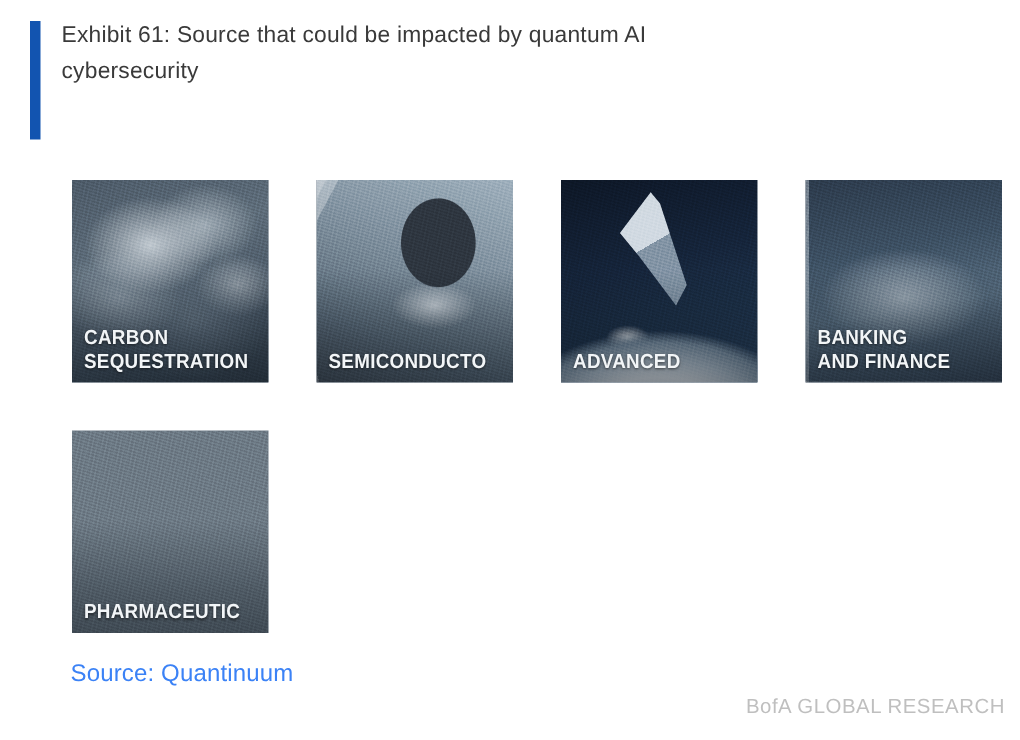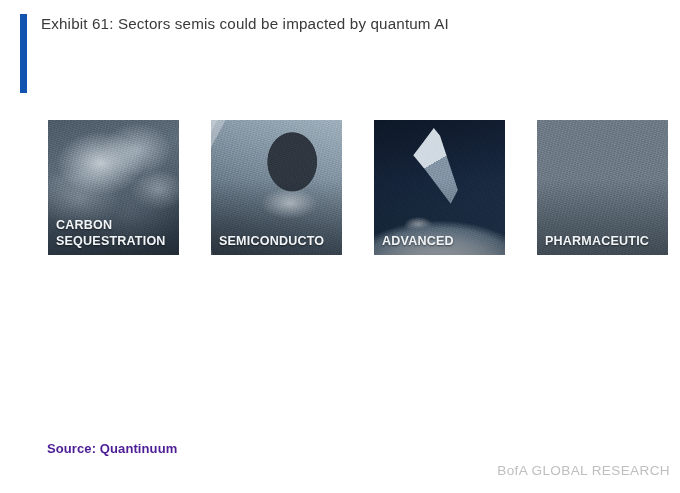--- a/index.html
+++ b/index.html
@@ -191,42 +191,42 @@
     top: 21%;
     width: 21px;
     height: 26px;
   }
 
   
   #source-note {
     position: absolute;
     left: 47px;
     top: 441px;
-    font-size: 13px;
-    color: #4c1d95;
+    font-size: 16px;
+    color: #3b82f6;
     letter-spacing: .1px;
-    font-weight: bold;
   }
   #research-attribution {
     position: absolute;
     right: 10px;
     top: 463px;
     font-size: 13.6px;
     color: #bfbfbf;
     letter-spacing: .35px;
     text-align: right;
   }
 </style>
 </head>
 <body>
 
 <div id="exhibit-header">
   <div id="accent-bar"></div>
   <div id="title-block">
-    <span class="title-line">Exhibit 61: Sectors semis could be impacted by quantum AI</span>
+    <span class="title-line">Exhibit 61: Source that could be impacted by quantum AI</span>
+    <span class="title-line">cybersecurity</span>
   </div>
 </div>
 
 <div id="sector-grid">
 
   <div class="tile">
     <div class="photo art-smoke"></div>
     <div class="grain"></div>
     <div class="vignette"></div>
     <div class="tile-label">CARBON
@@ -240,20 +240,27 @@
     <div class="tile-label">SEMICONDUCTO</div>
   </div>
 
   <div class="tile">
     <div class="photo art-space"></div>
     <div class="grain"></div>
     <div class="vignette"></div>
     <div class="tile-label">ADVANCED</div>
   </div>
 
+  <div class="tile">
+    <div class="photo art-city"></div>
+    <div class="grain"></div>
+    <div class="vignette"></div>
+    <div class="tile-label">BANKING
+AND FINANCE</div>
+  </div>
 
 
 
   <div class="tile">
     <div class="photo art-pharma"></div>
     <div class="grain"></div>
     <div class="vignette"></div>
     <div class="tile-label">PHARMACEUTIC</div>
   </div>
 

